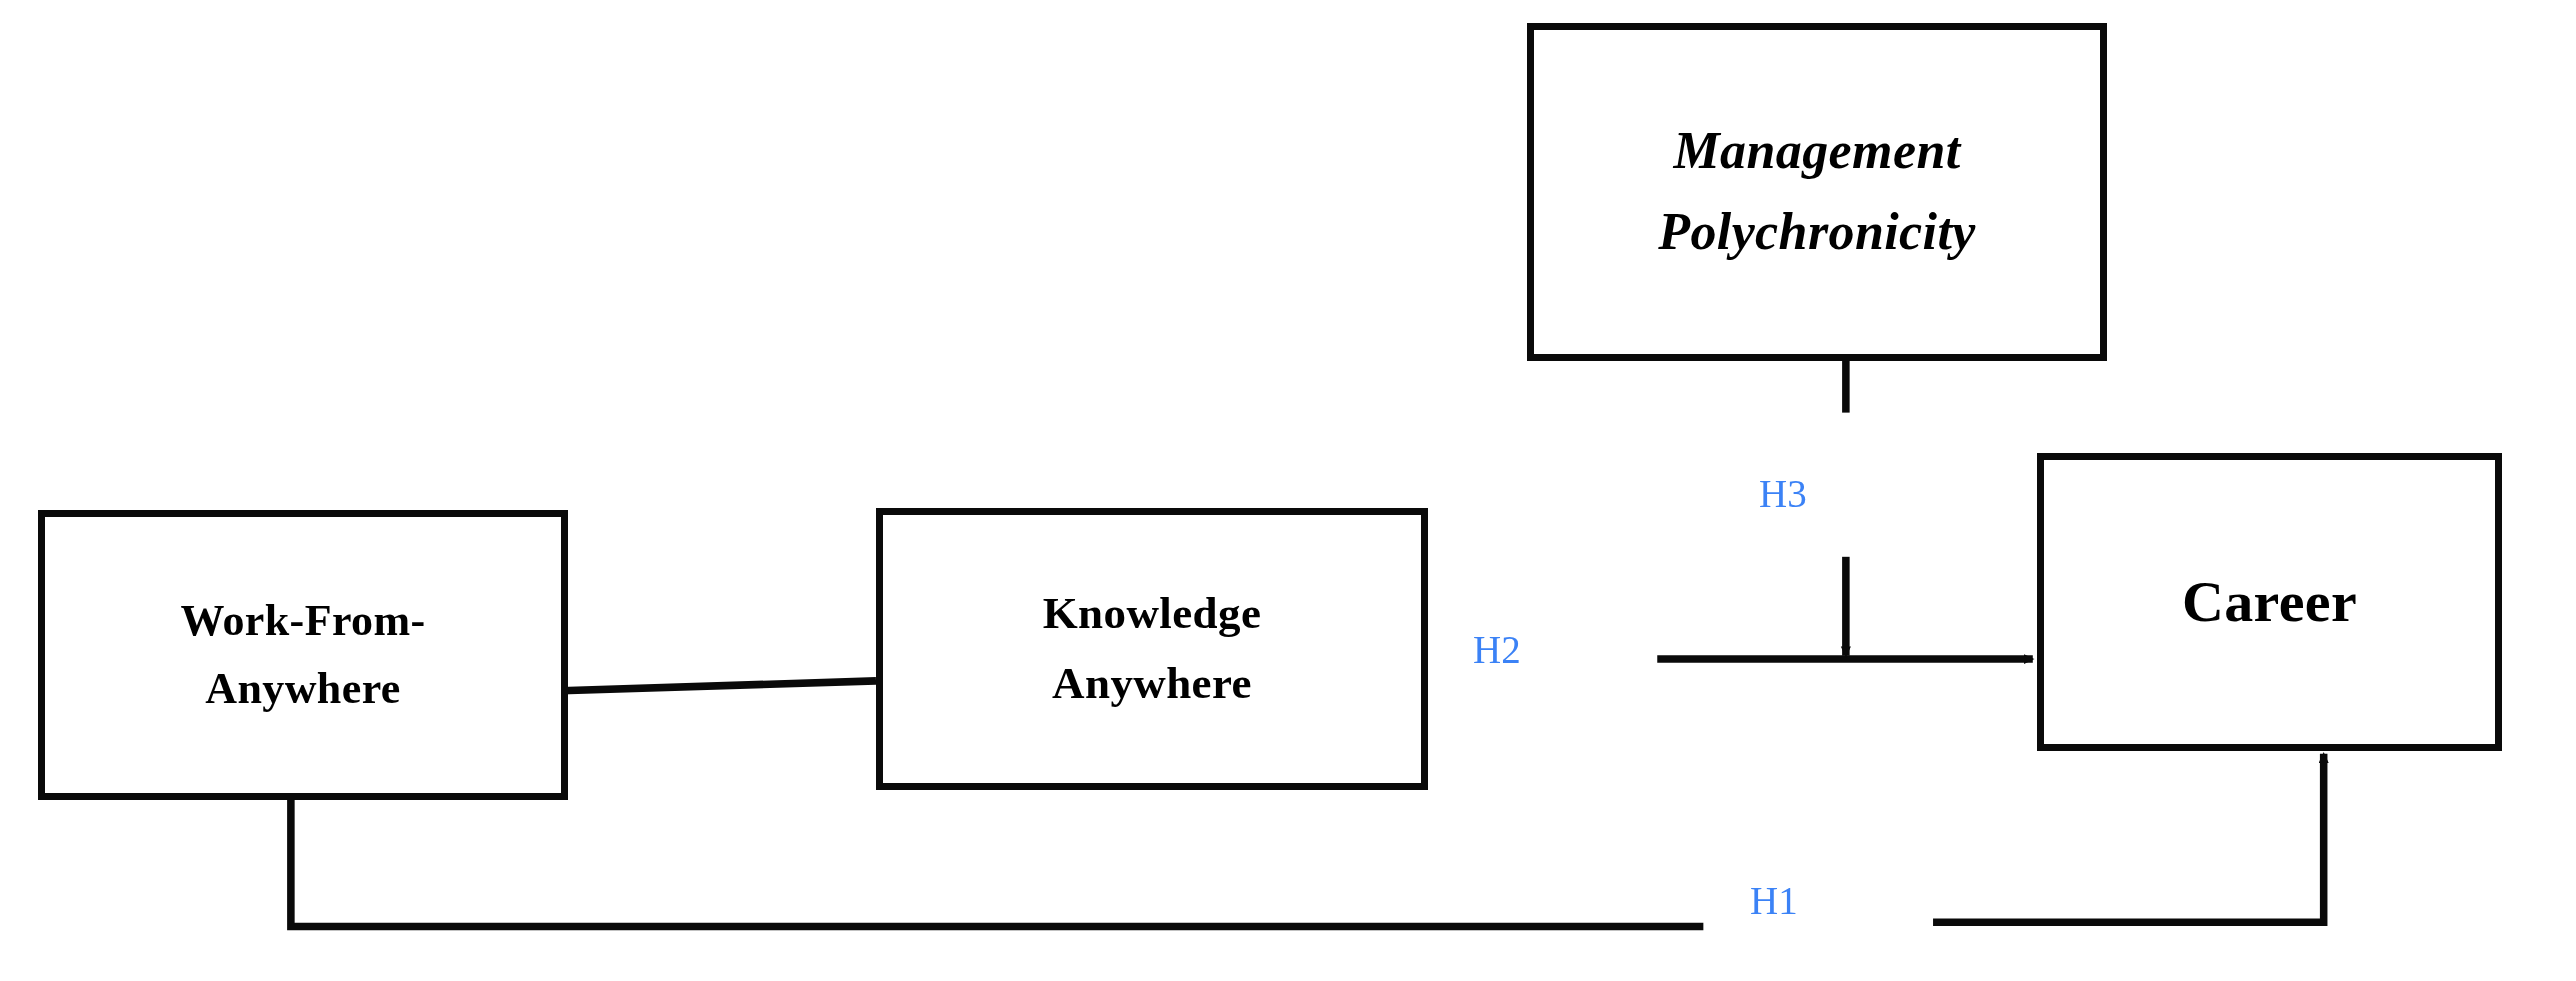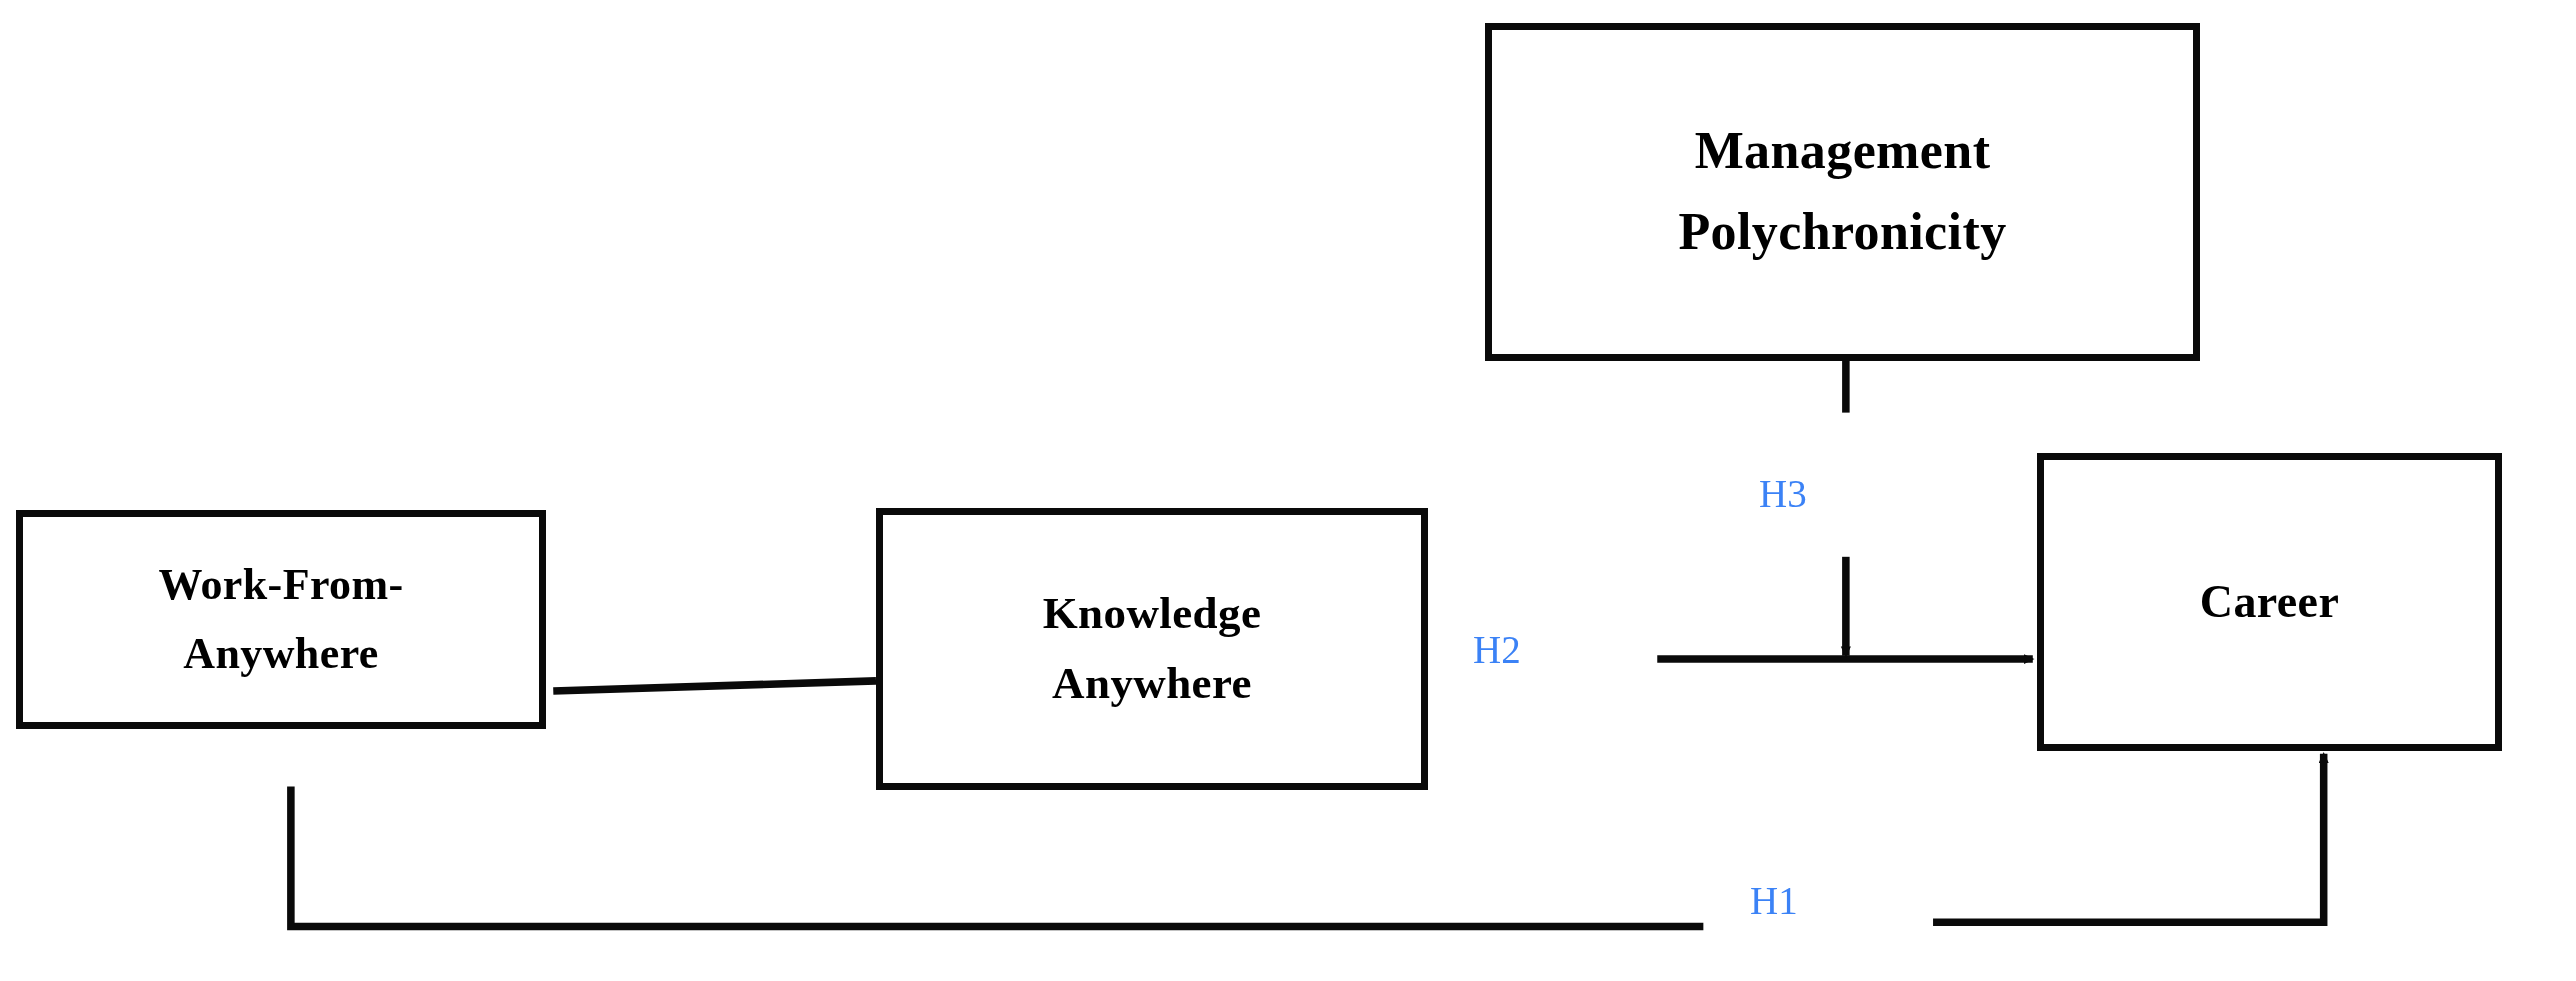--- a/index.html
+++ b/index.html
@@ -40,35 +40,35 @@
   }
   .node-label {
     font-family: "Liberation Serif", "DejaVu Serif", serif;
     font-weight: bold;
     color: #000000;
     line-height: 1.55;
     letter-spacing: 0.4px;
     white-space: nowrap;
   }
   #node-wfa {
-    left: 16px; top: 510px; width: 530px; height: 219px;
+    left: 38px; top: 510px; width: 530px; height: 290px;
   }
   #node-wfa .node-label { font-size: 44px; }
   #node-ks {
     left: 876px; top: 508px; width: 552px; height: 282px;
   }
   #node-ks .node-label { font-size: 45px; }
   #node-mp {
-    left: 1485px; top: 22.6px; width: 715px; height: 338px;
+    left: 1527px; top: 22.6px; width: 580px; height: 338px; font-style: italic;
   }
   #node-mp .node-label { font-size: 52px; }
   #node-cs {
     left: 2037px; top: 453px; width: 465px; height: 298px;
   }
-  #node-cs .node-label { font-size: 46px; text-align: center; }
+  #node-cs .node-label { font-size: 58px; text-align: center; }
 
   .hyp-label {
     position: absolute;
     font-family: "Liberation Serif", "DejaVu Serif", serif;
     font-weight: normal;
     font-size: 39px;
     color: #3b82f6;
     z-index: 4;
     white-space: nowrap;
   }

